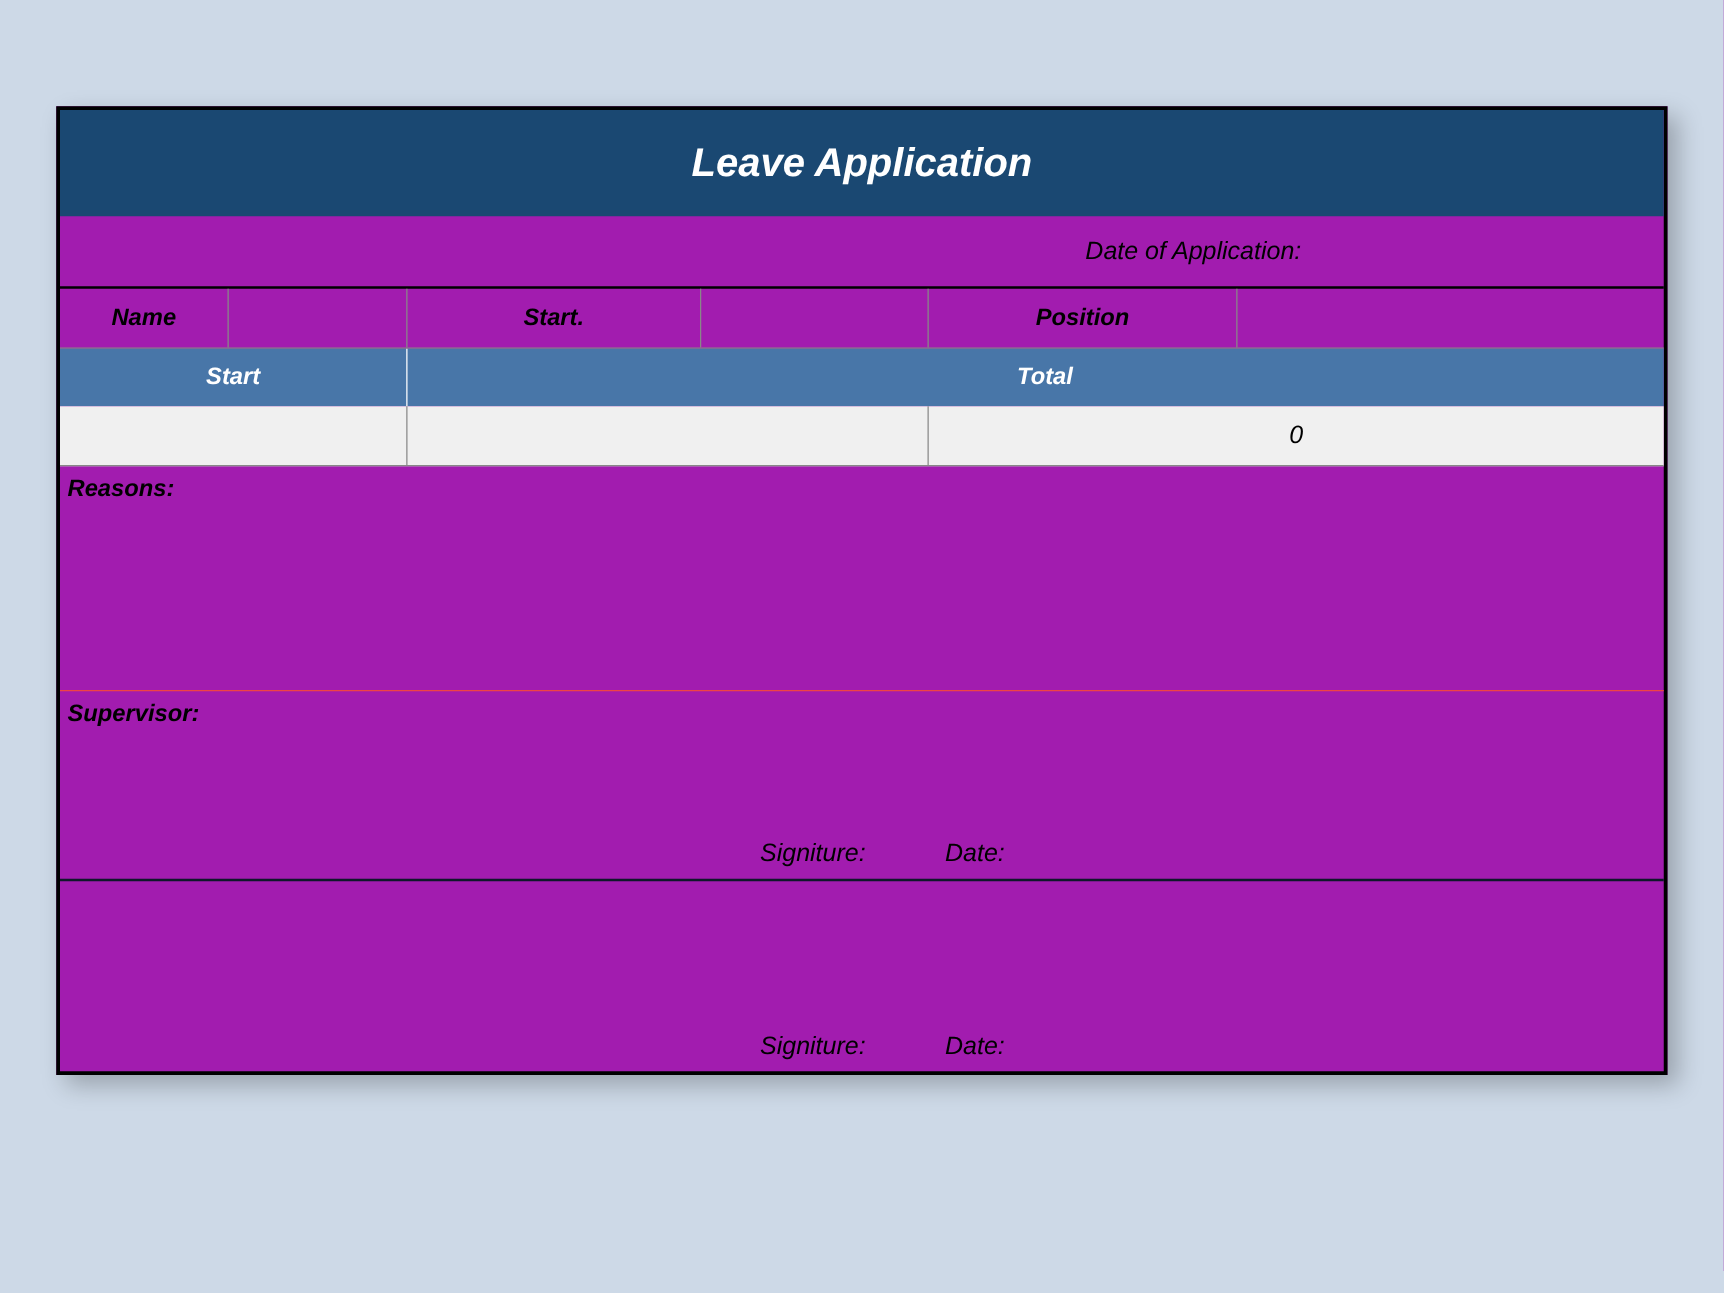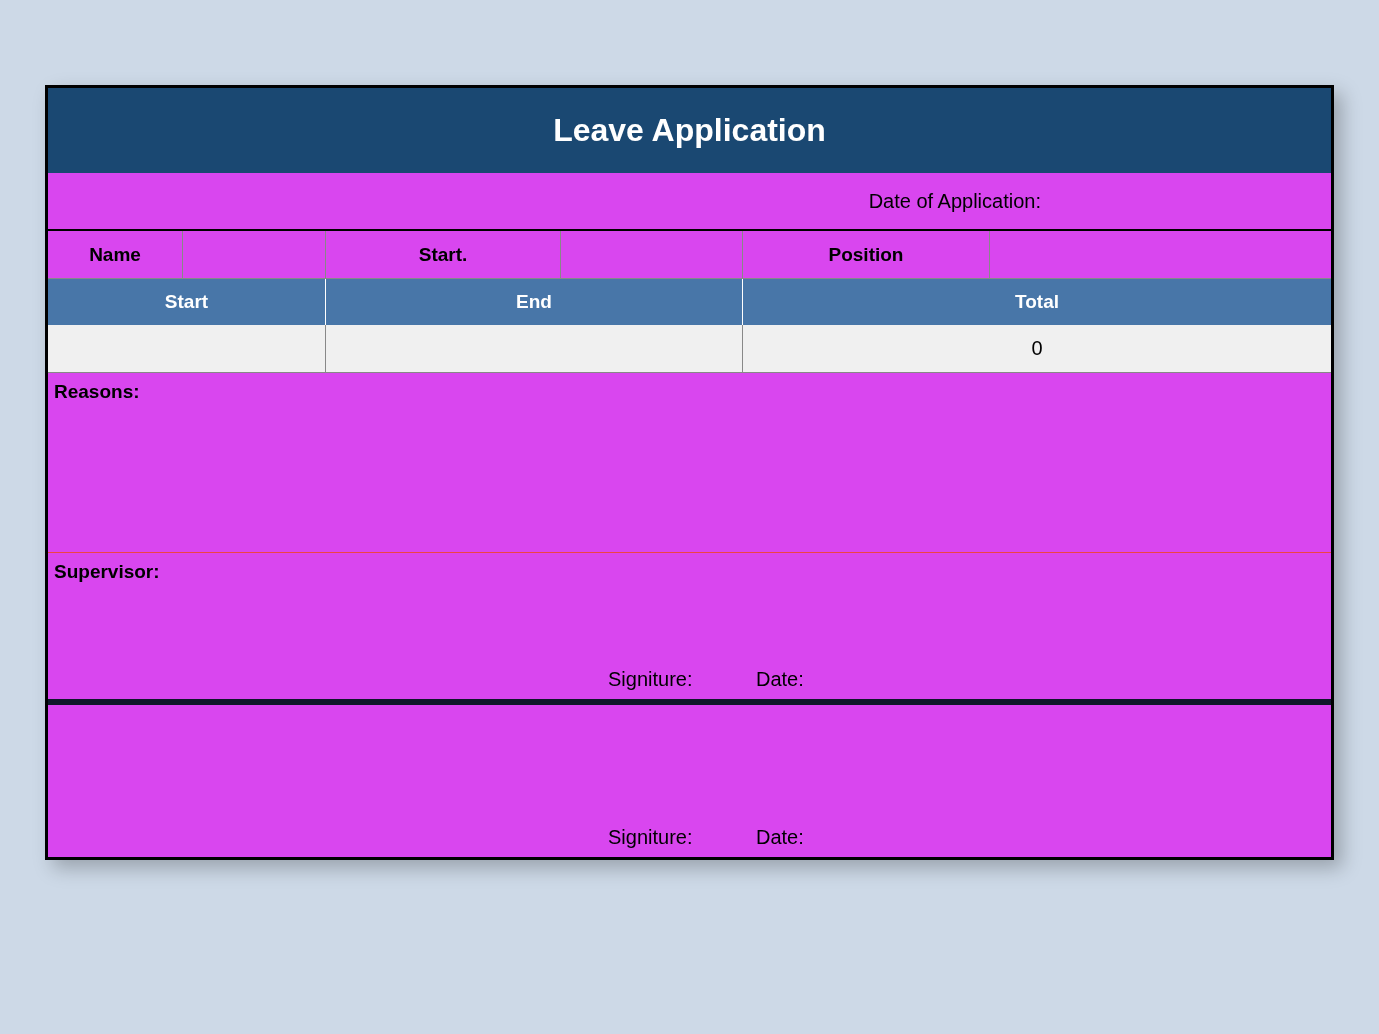--- a/index.html
+++ b/index.html
@@ -8,24 +8,25 @@
       padding: 0;
     }
     body {
       background: #cdd9e7;
       font-family: Arial, Helvetica, sans-serif;
       padding: 85px 45px;
       width: 1379px;
       height: 1034px;
     }
     .form-container {
-      background: #d946ef;
+      background: #a21caf;
       border: 3px solid #000;
       box-shadow: 8px 8px 18px rgba(0,0,0,0.25);
       width: 100%;
+      font-style: italic;
     }
     .header-bar {
       background: #1a4872;
       color: #fff;
       font-size: 32px;
       font-weight: bold;
       text-align: center;
       padding: 24px 0;
     }
     .date-row {
@@ -63,20 +64,21 @@
     .dept-value { width: 182px; }
     .position-label { width: 247px; }
     .position-value { flex: 1; border-right: none; }
     .period-header {
       display: flex;
       height: 46px;
       background: #4876a8;
       color: #fff;
       font-weight: bold;
       font-size: 19px;
+      gap: 15px;
     }
     .period-header-cell {
       display: flex;
       align-items: center;
       justify-content: center;
       border-right: 1px solid #fff;
     }
     .start-col { width: 278px; }
     .end-col { width: 417px; }
     .total-col { flex: 1; border-right: none; }
@@ -98,21 +100,21 @@
       height: 180px;
       border-bottom: 1px solid #ef4444;
       padding: 8px 6px;
     }
     .reasons-label {
       font-weight: bold;
       font-size: 19px;
     }
     .approval-box {
       height: 152px;
-      border-bottom: 6px solid #0f172a;
+      border-bottom: 2px solid #0f172a;
       position: relative;
       padding: 8px 6px;
     }
     .approval-box.last {
       border-bottom: none;
     }
     .approval-label {
       font-weight: bold;
       font-size: 19px;
     }
@@ -143,21 +145,20 @@
     <div class="info-cell-label name-label">Name</div>
     <div class="info-cell-value name-value"></div>
     <div class="info-cell-label dept-label">Start.</div>
     <div class="info-cell-value dept-value"></div>
     <div class="info-cell-label position-label">Position</div>
     <div class="info-cell-value position-value"></div>
   </div>
 
   <div class="period-header">
     <div class="period-header-cell start-col">Start</div>
-    <div class="period-header-cell end-col">End</div>
     <div class="period-header-cell total-col">Total</div>
   </div>
 
   <div class="period-data">
     <div class="period-data-cell start-col"></div>
     <div class="period-data-cell end-col"></div>
     <div class="period-data-cell total-col">0</div>
   </div>
 
   <div class="reasons-box">

